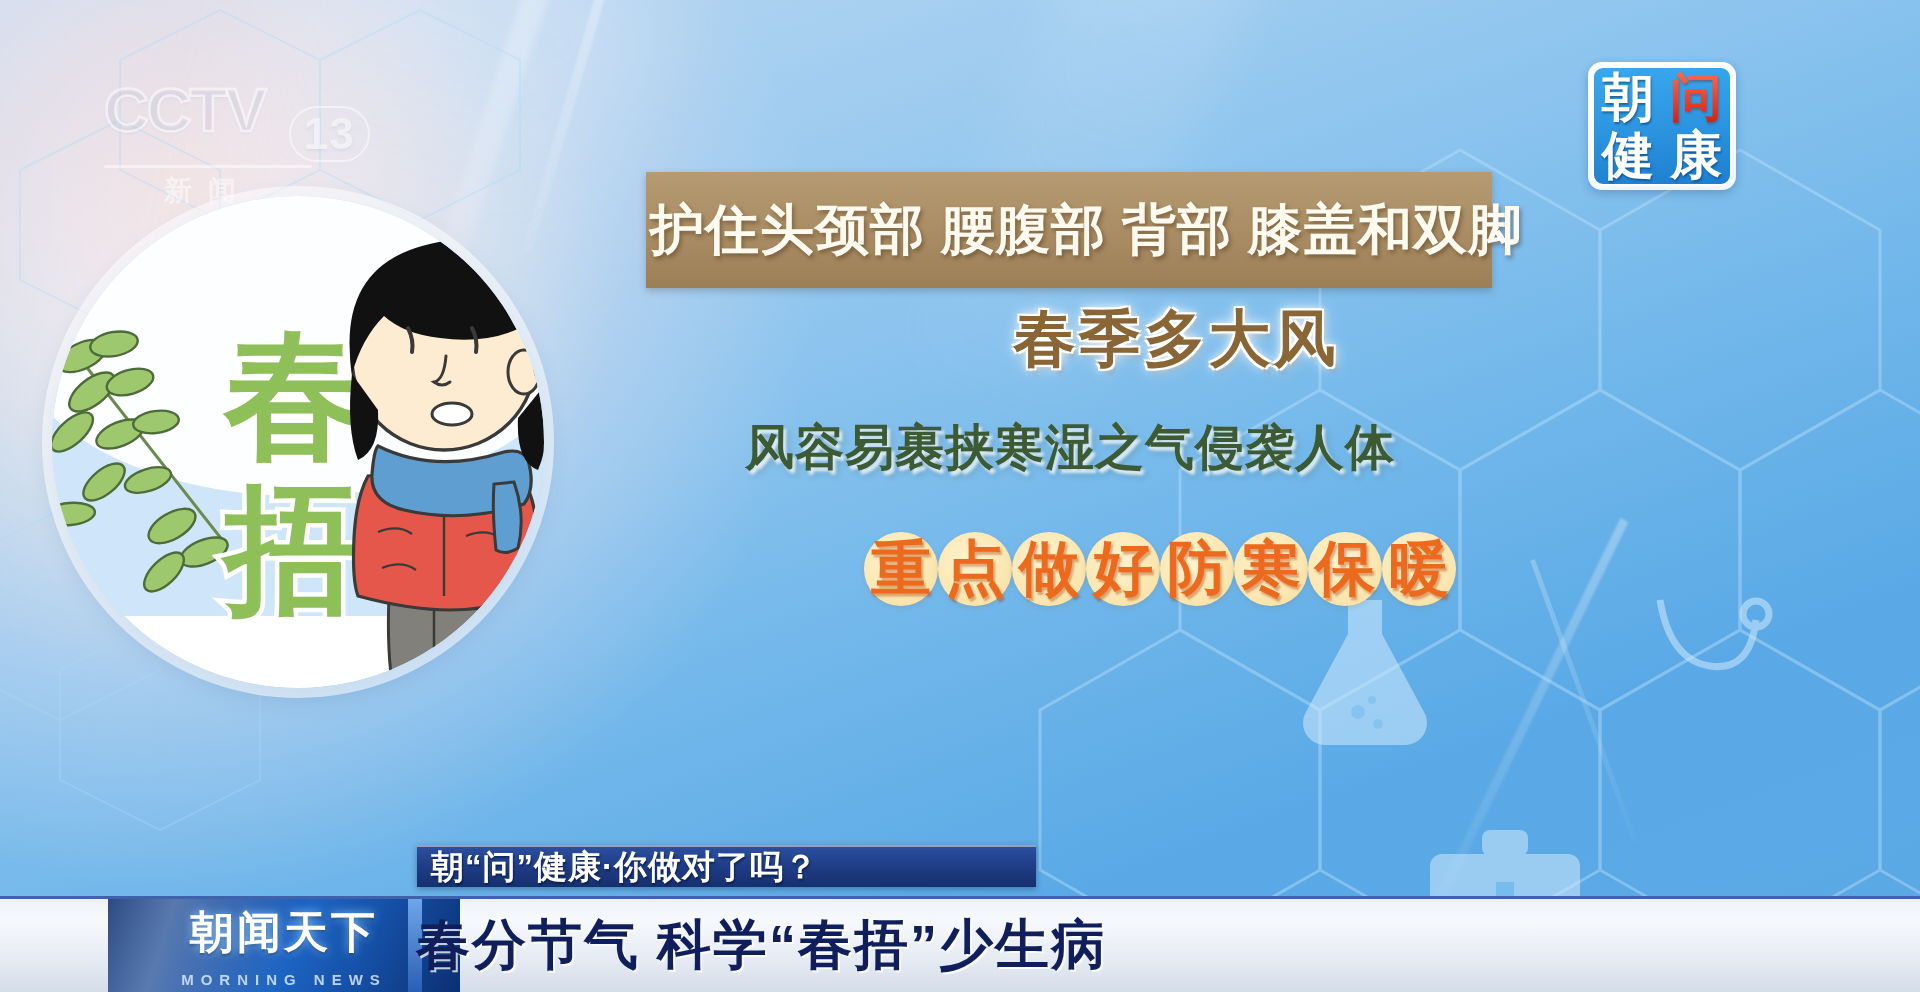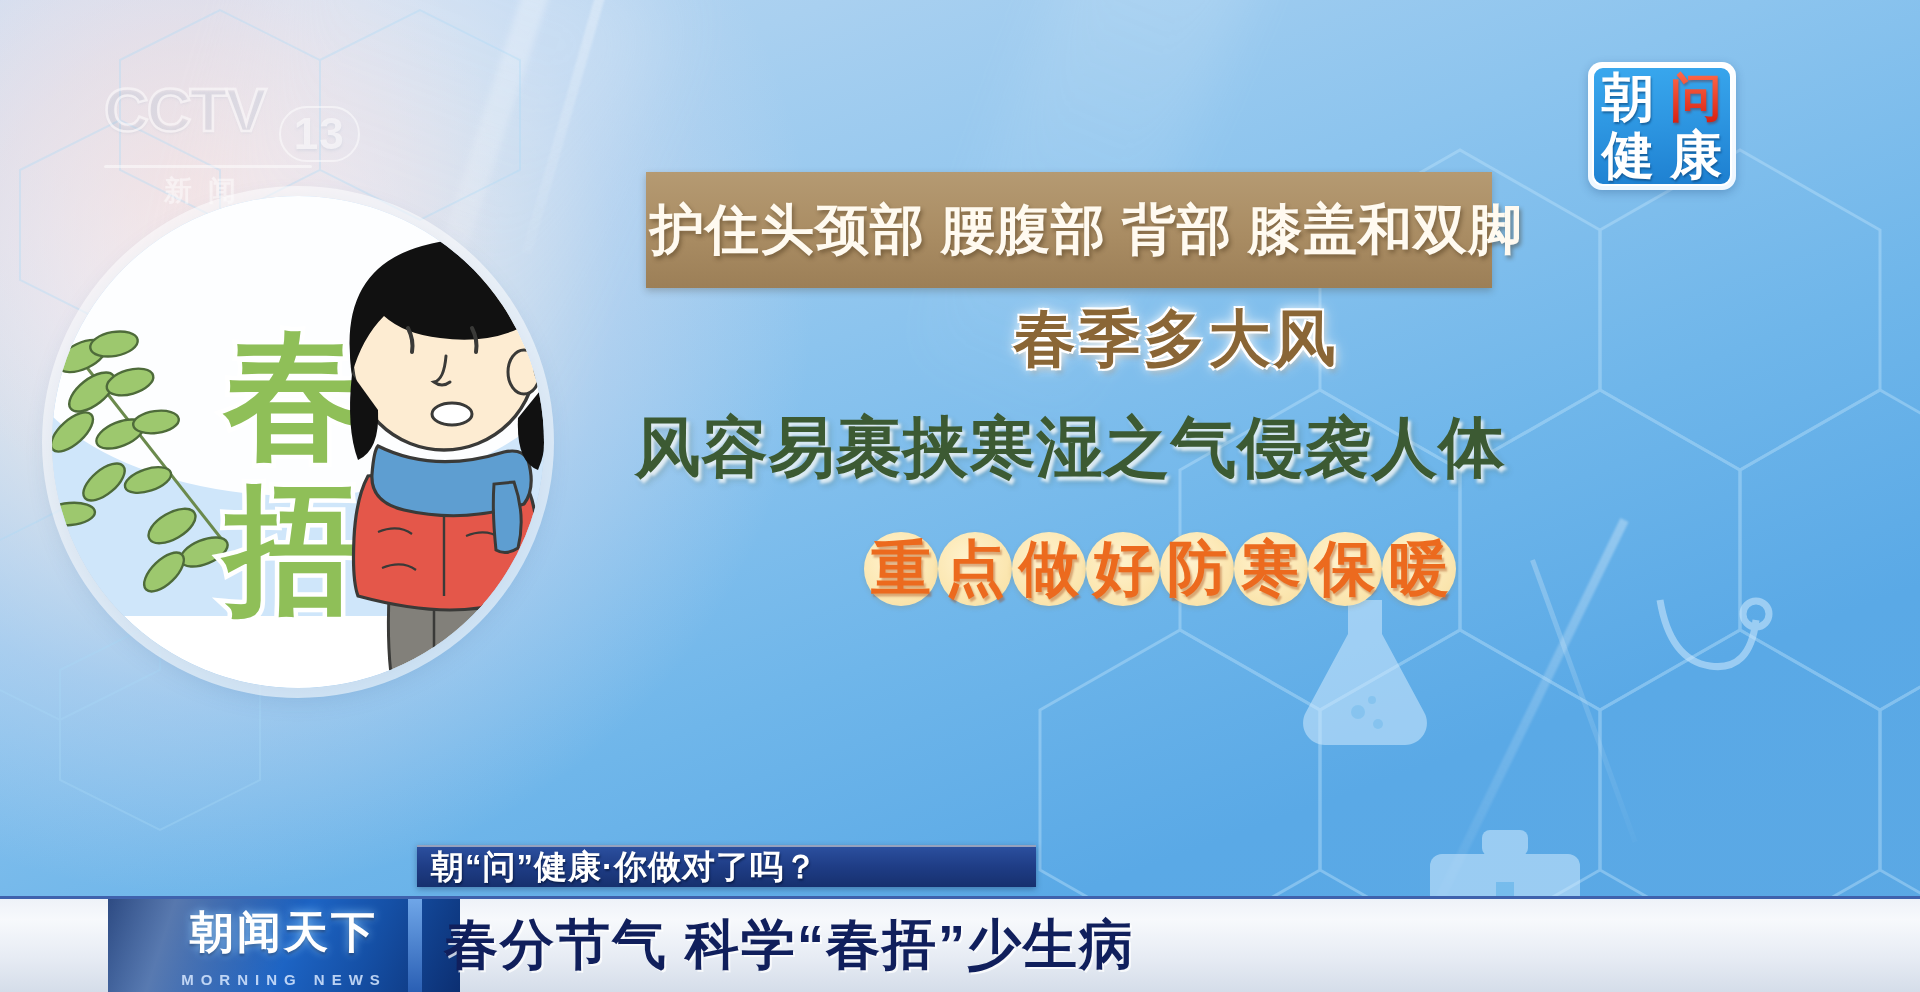--- a/index.html
+++ b/index.html
@@ -41,21 +41,21 @@
   
   .cctv{
     position:absolute; left:104px; top:58px; width:220px; height:108px;
     opacity:.55;
   }
   .cctv-main{
     font-size:62px; font-weight:700; letter-spacing:-2px; color:rgba(255,255,255,.0);
     -webkit-text-stroke:2.5px rgba(255,255,255,.9);
     text-shadow:0 2px 3px rgba(120,150,180,.25);
     font-family:"Liberation Sans",sans-serif;
-    line-height:66px; display:flex; align-items:center; gap:8px;
+    line-height:66px; display:flex; align-items:center; gap:18px;
   }
   .cctv-13{
     display:inline-flex; align-items:center; justify-content:center;
     margin-left:6px; padding:0 13px; height:56px; border-radius:28px;
     border:2.5px solid rgba(255,255,255,.9); font-size:44px; letter-spacing:1px;
     -webkit-text-stroke:0; color:rgba(255,255,255,.88);margin-top:48px;
   }
   .cctv-rule{ width:208px; height:3px; background:rgba(255,255,255,.85); margin-top:3px; border-radius:2px;}
   .cctv-sub{
     margin-top:4px; font-size:28px; letter-spacing:16px; color:rgba(255,255,255,.85);
@@ -117,21 +117,21 @@
       -2px -2px 0 #fff, 2px -2px 0 #fff, -2px 2px 0 #fff, 2px 2px 0 #fff,
       0 0 10px #ffffff, 0 0 16px rgba(255,255,255,.85), 3px 5px 5px rgba(90,65,30,.30);
   }
 
   
   .line3{
     position:absolute; left:560px; top:396px; width:1020px; height:104px;
     display:flex; align-items:center; justify-content:center;
   }
   .line3 .t{
-    font-size:66px; font-weight:800; color:#3c5a33; letter-spacing:1px;
+    font-size:49px; font-weight:800; color:#3c5a33; letter-spacing:1px;
     font-family:"Liberation Sans","DejaVu Sans",sans-serif; white-space:nowrap;
     text-shadow:3px 4px 3px rgba(255,255,255,.75), 5px 6px 6px rgba(60,80,50,.22);
   }
 
   
   .line4{
     position:absolute; left:760px; top:522px; width:800px; height:94px;
     display:flex; align-items:center; justify-content:center; gap:0px;
   }
   .ch-hl{
@@ -187,21 +187,21 @@
   .lt-brand .cn{
     position:relative; z-index:2; font-size:44px; font-weight:800; color:#fff; letter-spacing:3px;
     font-family:"Liberation Sans","DejaVu Sans",sans-serif;
     text-shadow:0 0 10px rgba(150,210,255,.9), 0 2px 3px rgba(0,20,60,.6);
   }
   .lt-brand .en{
     position:relative; z-index:2; font-size:15px; letter-spacing:7px; color:rgba(215,232,255,.85);
     margin-top:9px; font-weight:600;
   }
   .lt-headline{
-    position:absolute; left:444px; top:899px; height:93px; display:flex; align-items:center;
+    position:absolute; left:416px; top:899px; height:93px; display:flex; align-items:center;
   }
   .lt-headline .t{
     font-size:54px; font-weight:800; color:#101f5c; letter-spacing:2px;
     font-family:"Liberation Sans","DejaVu Sans",sans-serif; white-space:nowrap;
     text-shadow:2px 2px 0 rgba(255,255,255,.75);
   }
   .lt-accent{
     position:absolute; left:408px; top:899px; width:14px; height:93px;
     background:linear-gradient(180deg,#6fa6e8,#2a5fb4);
   }

